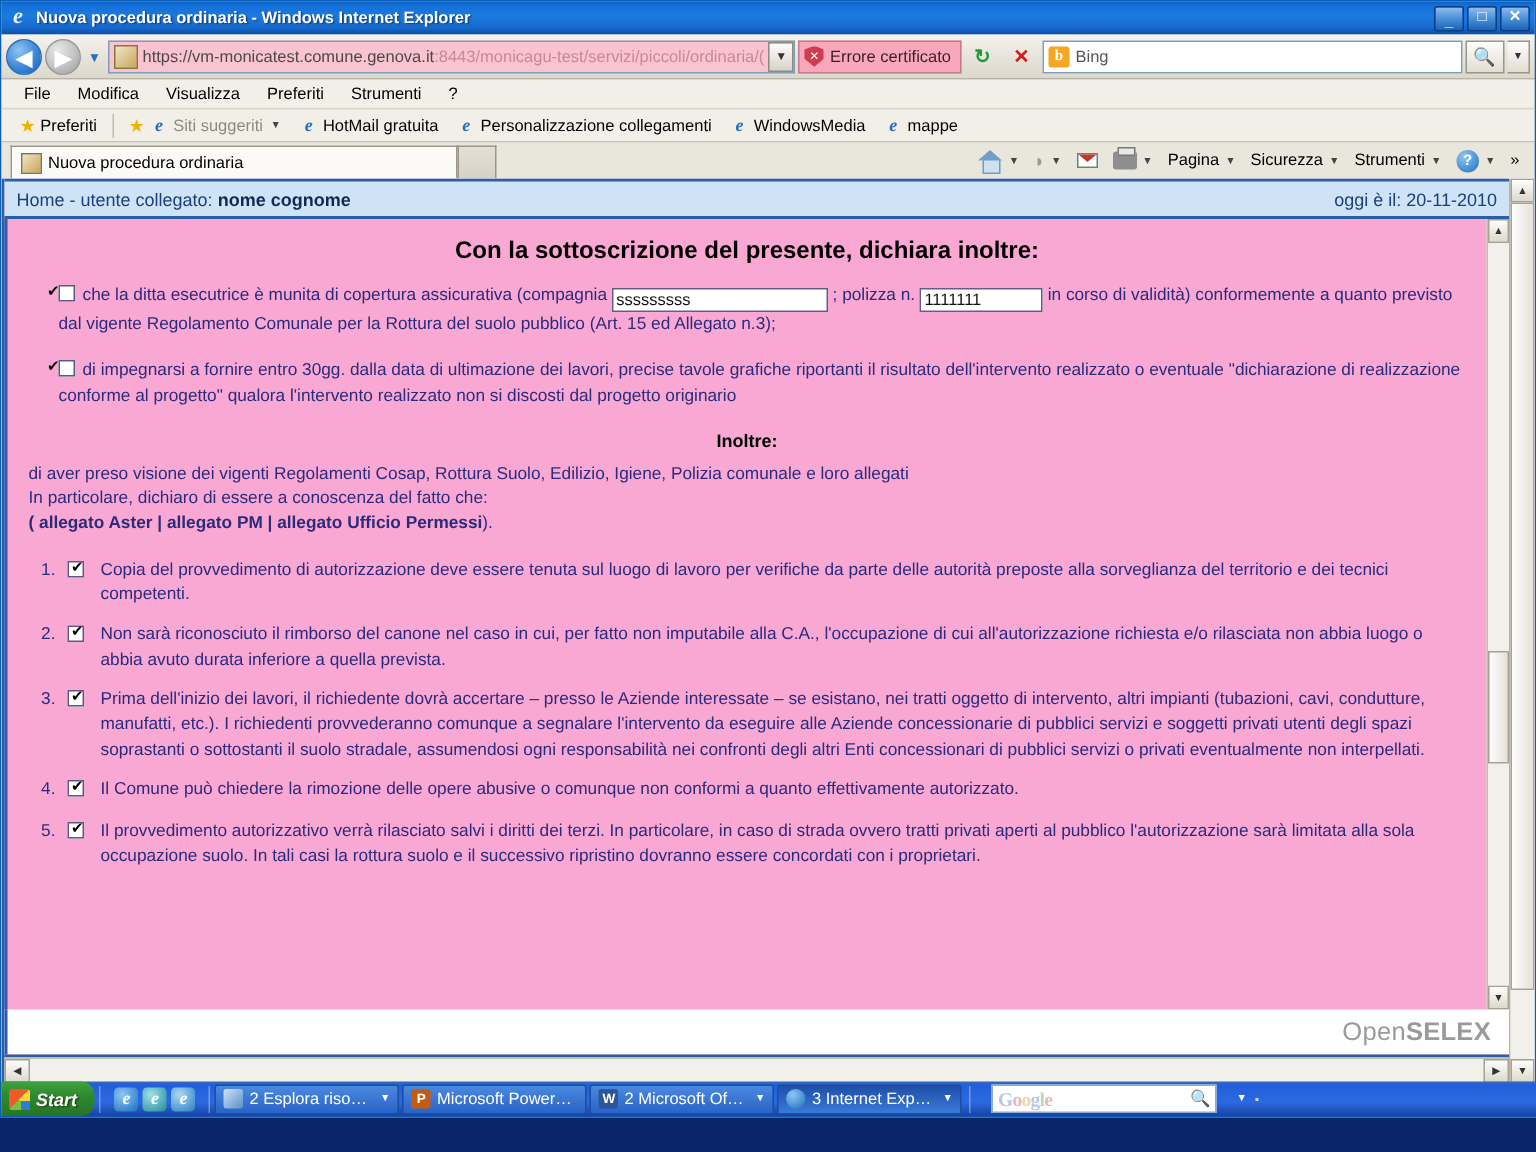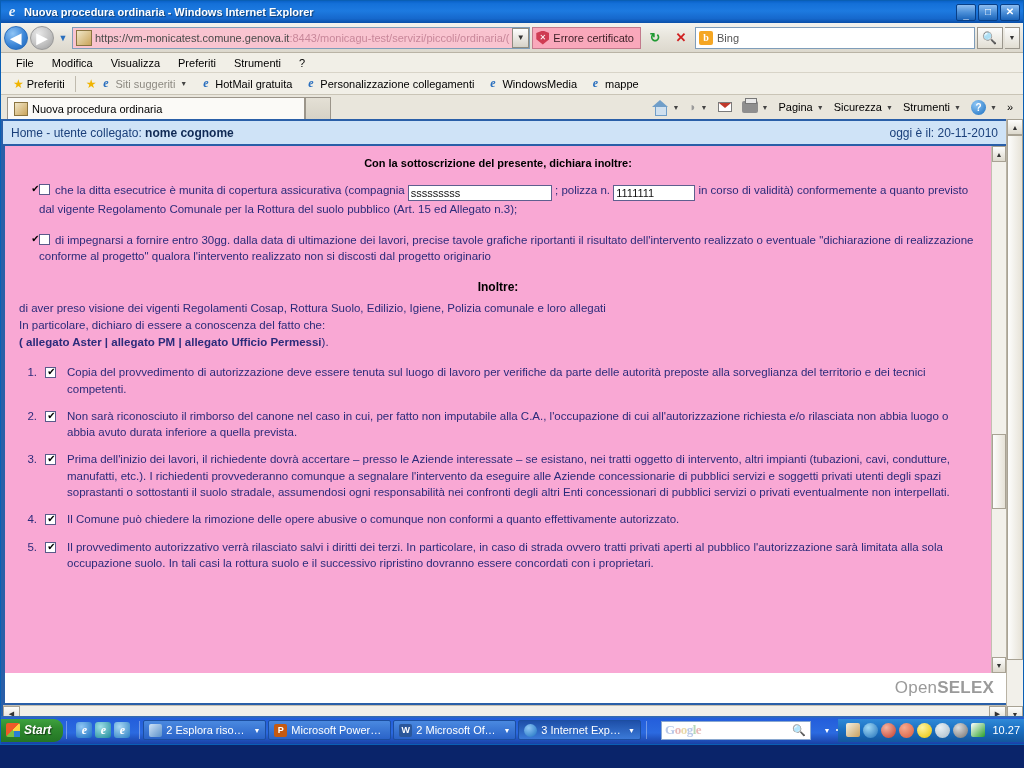--- a/index.html
+++ b/index.html
@@ -276,21 +276,21 @@
     color: #2b2b7a;
     font-size: 11.5px;
     line-height: 1.45;
     overflow: hidden;
     border-left: 2px solid #2a5fa8;
     border-right: 0;
     position: relative;
   }
   .doc .center-head {
     text-align: center; font-weight: bold; color: #000;
-    font-size: 11px; margin-bottom: 10px;
+    font-size: 16px; margin-bottom: 10px;
   }
   .doc .center-head2 {
     text-align: center; font-weight: bold; color: #000;
     font-size: 12px; margin: 8px 0 4px 0;
   }
   .cb {
     display: inline-block; width: 11px; height: 11px;
     border: 1px solid #5a5a8a; background: #fff;
     position: relative; vertical-align: -1px; margin-right: 5px;
   }
@@ -383,21 +383,21 @@
   .globe {
     width: 13px; height: 13px; border-radius: 50%;
     background: radial-gradient(circle at 35% 30%, #9ecdf0, #2b6fae);
     flex: 0 0 auto;
   }
   .zoomico { color: #1f7a30; font-size: 11px; font-weight: bold; }
 
   
   .taskbar {
     position: absolute; left: 0; bottom: 0;
-    width: 1024px; height: 28px;
+    width: 1024px; height: 23px;
     background: linear-gradient(180deg,#3a6ea5 0%, #245edb 9%, #2b6ae0 60%, #1941a5 100%);
     display: flex; align-items: center;
     font-size: 11px; color: #fff;
   }
   .startbtn {
     height: 23px; display: flex; align-items: center; gap: 4px;
     padding: 0 12px 0 5px;
     background: linear-gradient(180deg,#3ea23e 0%, #2f8a2f 40%, #247524 100%);
     border-top-right-radius: 9px; border-bottom-right-radius: 9px;
     font-weight: bold; font-style: italic; font-size: 12px;
@@ -750,26 +750,15 @@
     </div>
 
     <div class="vsep"></div>
     <div class="gbox">
       <span class="glogo"><span class="b1">G</span><span class="b2">o</span><span class="b3">o</span><span class="b4">g</span><span class="b5">l</span><span class="b6">e</span></span>
       <span class="gmag">🔍</span>
     </div>
     <span class="caretmini" style="color:#fff">▼</span>
     <span class="sq" style="border:1px solid #cfe0ef;background:transparent;margin-left:6px"></span>
 
-    <div class="tray">
-      <span class="sq" style="background:linear-gradient(135deg,#f5f0e0,#c8a060)"></span>
-      <span class="ti" style="background:radial-gradient(circle at 35% 30%,#9fd8f5,#1f6fb8)"></span>
-      <span class="ti" style="background:radial-gradient(circle at 35% 30%,#f5b39f,#c0392b)"></span>
-      <span class="ti" style="background:radial-gradient(circle at 35% 30%,#f7a98f,#d9583a)"></span>
-      <span class="ti" style="background:radial-gradient(circle at 35% 30%,#fff4a0,#e8c100)"></span>
-      <span class="ti" style="background:radial-gradient(circle at 35% 30%,#e8f0f5,#a8bac8)"></span>
-      <span class="ti" style="background:radial-gradient(circle at 35% 30%,#dcdcdc,#6f6f6f)"></span>
-      <span class="sq" style="background:linear-gradient(135deg,#ffffff,#2aa02a)"></span>
-      <span class="clock">10.27</span>
-    </div>
   </div>
 
 </div>
 
 </body></html>

